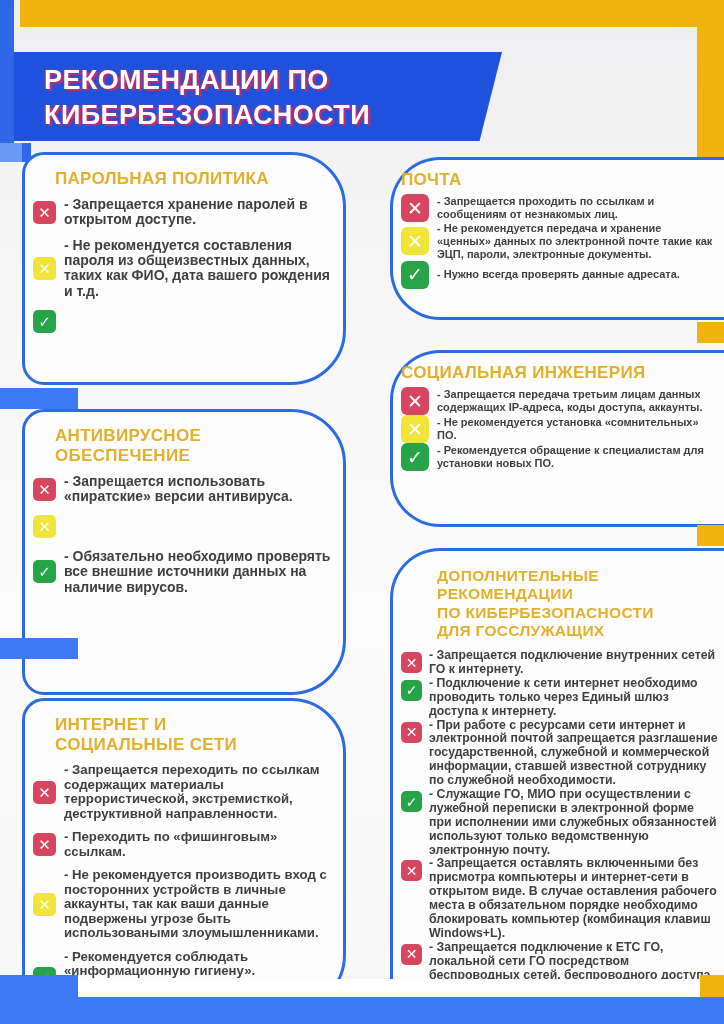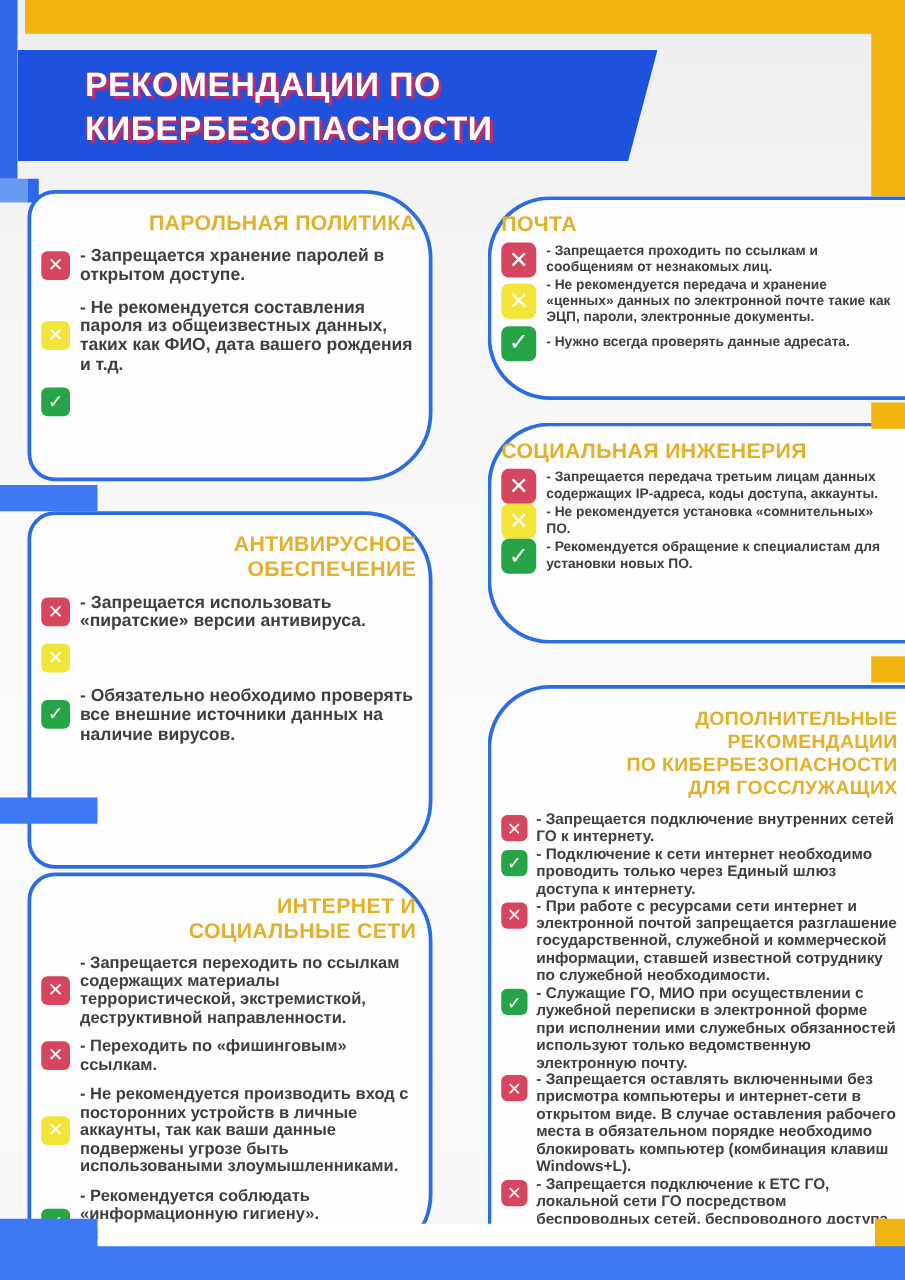--- a/index.html
+++ b/index.html
@@ -30,47 +30,46 @@
   .stripe-left-light{position:absolute;left:0;top:143px;width:22px;height:19px;background:var(--stripe-blue-light);}
   .stripe-left-dark{position:absolute;left:22px;top:143px;width:9px;height:19px;background:var(--stripe-blue);}
   .sep-blue{position:absolute;left:0;width:78px;height:21px;background:var(--footer-blue);}
   .sep-blue.s1{top:388px;}
   .sep-blue.s2{top:638px;}
   .sep-yellow{position:absolute;left:697px;width:27px;height:21px;background:var(--band-yellow);}
   .sep-yellow.s1{top:322px;}
   .sep-yellow.s2{top:525px;}
   
   .banner{
-    position:absolute;left:14px;top:40px;width:488px;height:89px;
+    position:absolute;left:14px;top:52px;width:488px;height:89px;
     background:var(--banner-blue);
     clip-path:polygon(0 0,100% 0,95.4% 100%,0 100%);
-    padding-left:24px;
   }
   .banner h1{
     margin:0;padding:11px 0 0 30px;
     font-size:27px;line-height:1.28;letter-spacing:.4px;
     color:#ffffff;white-space:pre-line;
     text-shadow:2.5px 2px 0 rgba(230,35,80,.75), -1.5px -1px 0 rgba(230,35,80,.35);
   }
   
   .card{
     position:absolute;background:var(--card-bg);
     border:3px solid var(--accent-blue);box-sizing:border-box;
   }
   .card-l{left:22px;width:324px;border-radius:22px 55px 55px 22px;padding:12px 10px 8px 8px;}
   .card-r{left:390px;width:334px;border-radius:50px 0 0 50px;border-right:none;padding:8px 6px 6px 8px;}
   .c-pass{top:152px;height:233px;}
   .c-anti{top:409px;height:286px;}
   .c-int {top:698px;height:312px;}
   .c-mail{top:157px;height:163px;}
-  .c-soc {top:338px;height:177px;}
+  .c-soc {top:350px;height:177px;}
   .c-gov {top:548px;min-height:422px;}
   .card-title{
     margin:2px 0 8px 0;color:var(--title-gold);
-    font-size:17px;line-height:1.18;letter-spacing:.3px;white-space:pre-line;text-align:right;
+    font-size:17px;line-height:1.18;letter-spacing:.3px;white-space:pre-line;
   }
   .card-l .card-title{margin-left:22px;}
   .tc .card-title{text-align:left;margin-left:0;margin-bottom:4px;}
   .c-gov .card-title{margin-left:36px;font-size:15.5px;margin-top:8px;margin-bottom:9px;}
   .item{display:flex;align-items:center;}
   .card-l .item{margin-bottom:11px;}
   .c-int .item{margin-bottom:9px;}
   .card-r .item{margin-bottom:0;}
   .c-gov .item{align-items:flex-start;}
   .chk{

